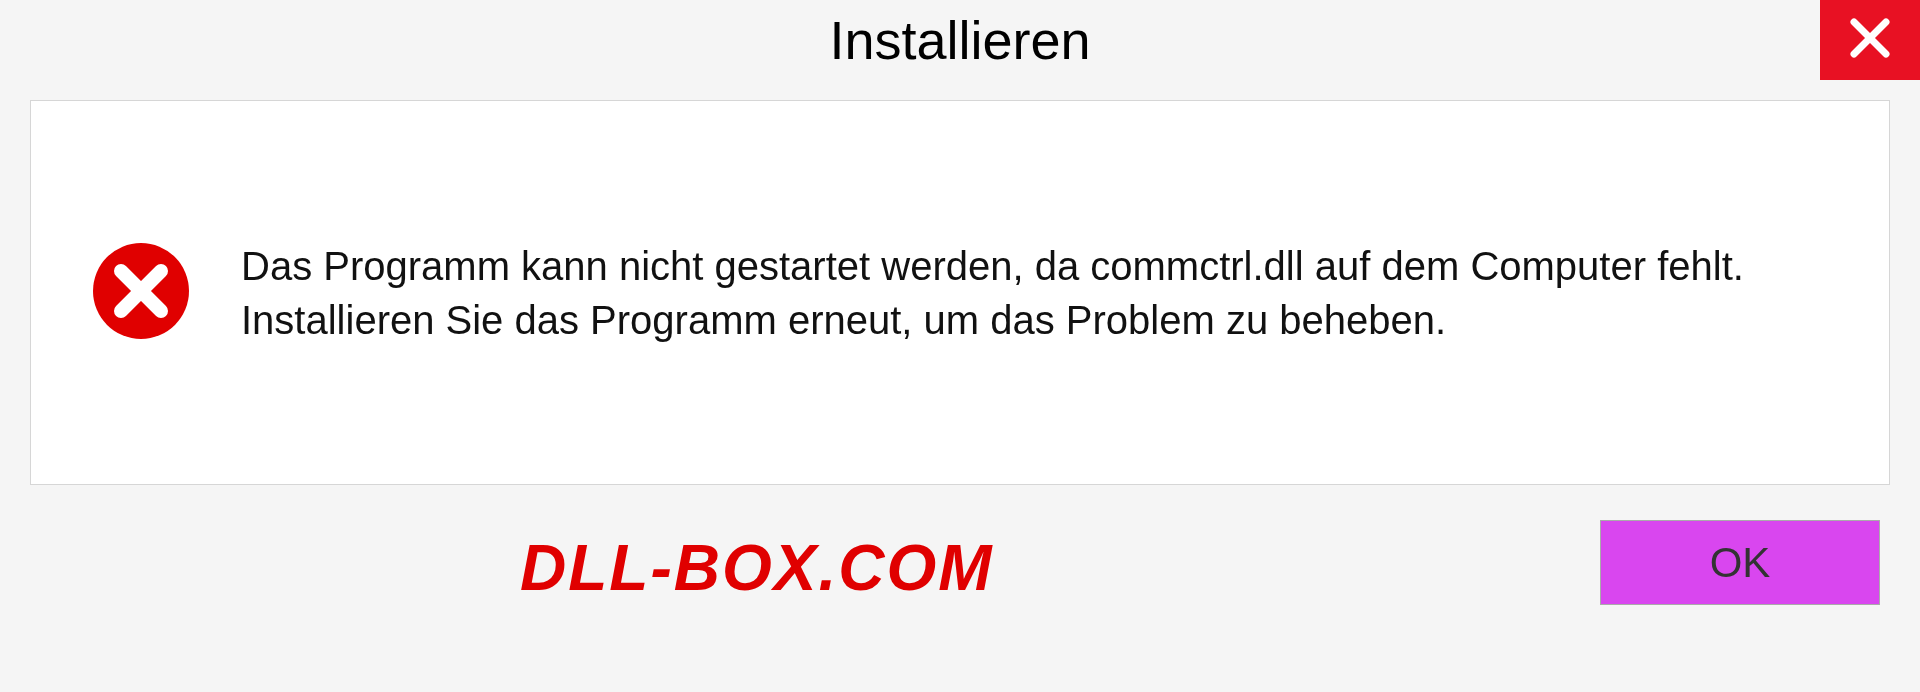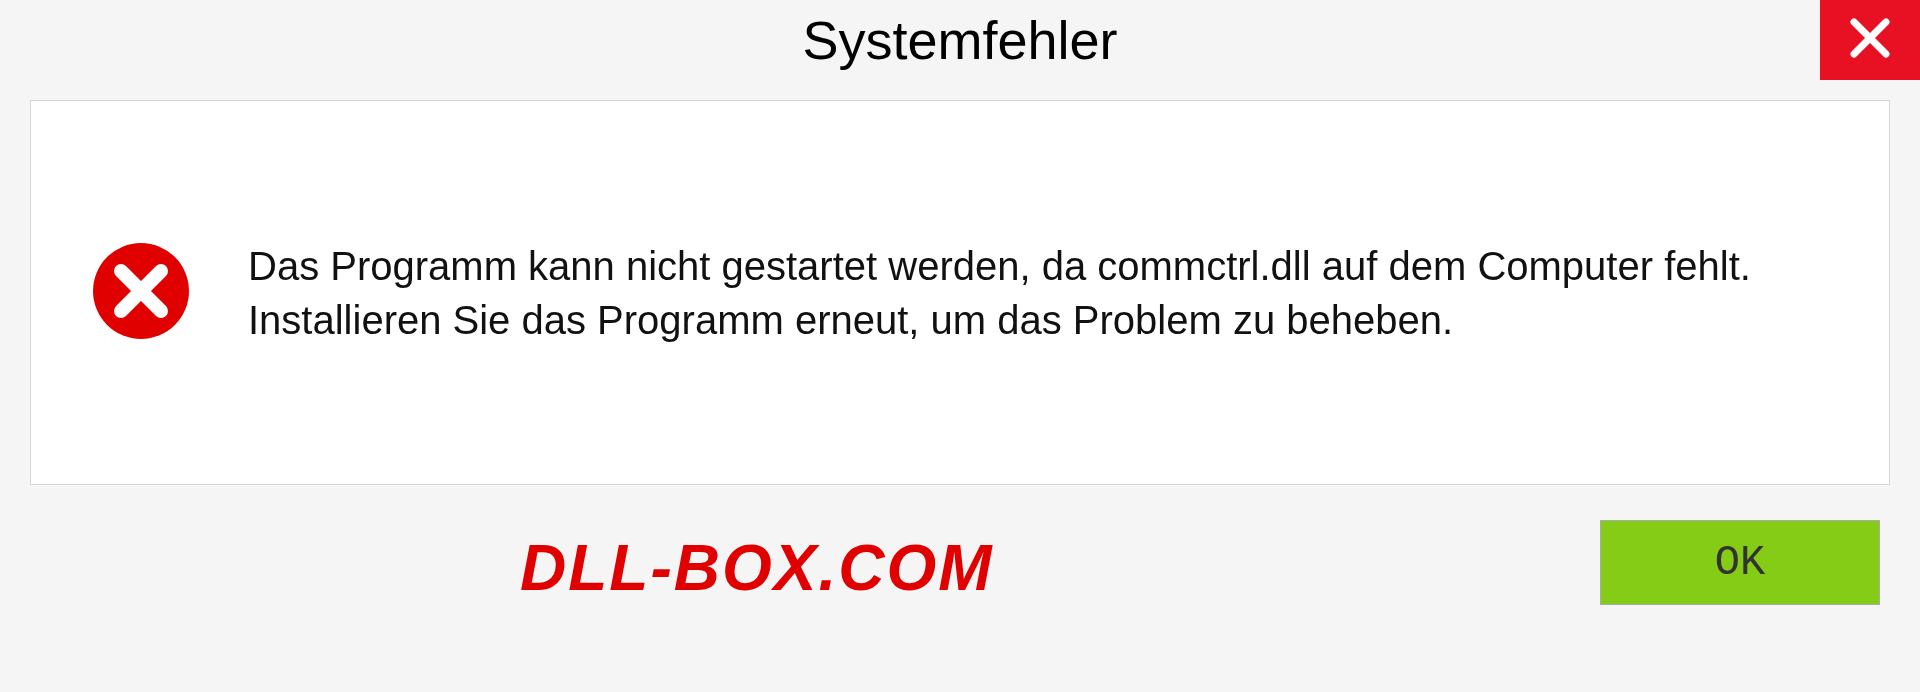--- a/index.html
+++ b/index.html
@@ -49,21 +49,20 @@
       height: 44px;
     }
     .content-panel {
       margin: 20px 30px 0 30px;
       background: #fff;
       border: 1px solid #d6d6d6;
       height: 385px;
       display: flex;
       align-items: center;
       padding: 0 60px;
-      gap: 7px;
     }
     .error-icon {
       flex-shrink: 0;
       margin-right: 50px;
     }
     .error-icon svg {
       width: 100px;
       height: 100px;
     }
     .message-text {
@@ -82,37 +81,37 @@
       font-size: 64px;
       font-weight: 800;
       color: #e00000;
       font-style: italic;
       letter-spacing: 2px;
       margin-left: 480px;
     }
     .ok-button {
       width: 280px;
       height: 85px;
-      background: #84cc16;
+      background: #d946ef;
       border: 1px solid #aaa;
       font-size: 42px;
       color: #333;
-      font-family: Liberation Mono, monospace;
+      font-family: Liberation Sans, sans-serif;
       cursor: pointer;
       display: flex;
       align-items: center;
       justify-content: center;
     }
   </style>
 </head>
 <body>
 
 <div class="dialog">
   <div class="title-bar">
-    <div class="title-text">Systemfehler</div>
+    <div class="title-text">Installieren</div>
     <div class="close-button">
       <span>
         <svg viewBox="0 0 44 44">
           <line x1="6" y1="6" x2="38" y2="38" stroke="#fff" stroke-width="7" stroke-linecap="round"></line>
           <line x1="38" y1="6" x2="6" y2="38" stroke="#fff" stroke-width="7" stroke-linecap="round"></line>
         </svg>
       </span>
     </div>
   </div>
 

